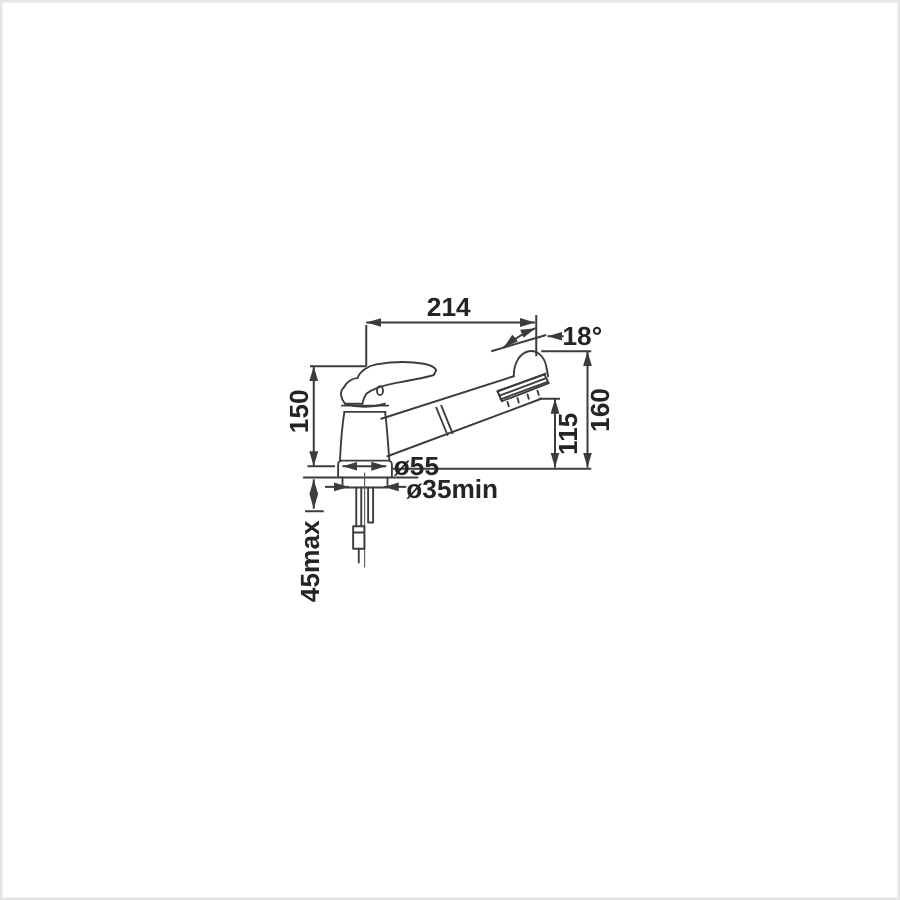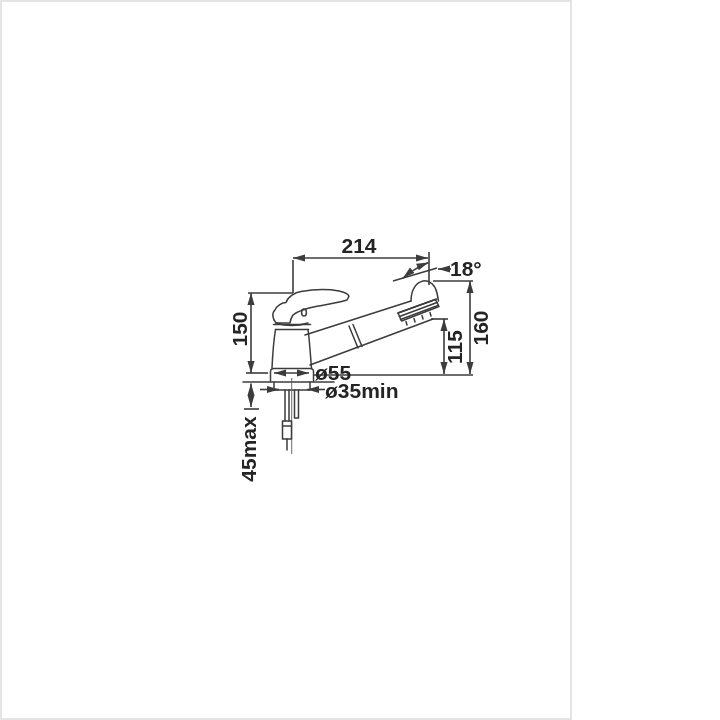--- a/index.html
+++ b/index.html
@@ -1,18 +1,18 @@
 <!DOCTYPE html>
 <html><head>
 <meta charset="utf-8">
 <style>
   html,body{margin:0;padding:0;background:#fff;}
   .canvas{
     position:relative;
-    width:572px;height:720px;
+    width:720px;height:720px;
     background:#ffffff;
     box-sizing:border-box;
     border:2px solid #e4e4e4;
     font-family:"Liberation Sans", sans-serif;
     overflow:hidden;
   }
   svg text{
     font-family:"Liberation Sans", sans-serif;
     font-weight:bold;
     font-size:21px;

